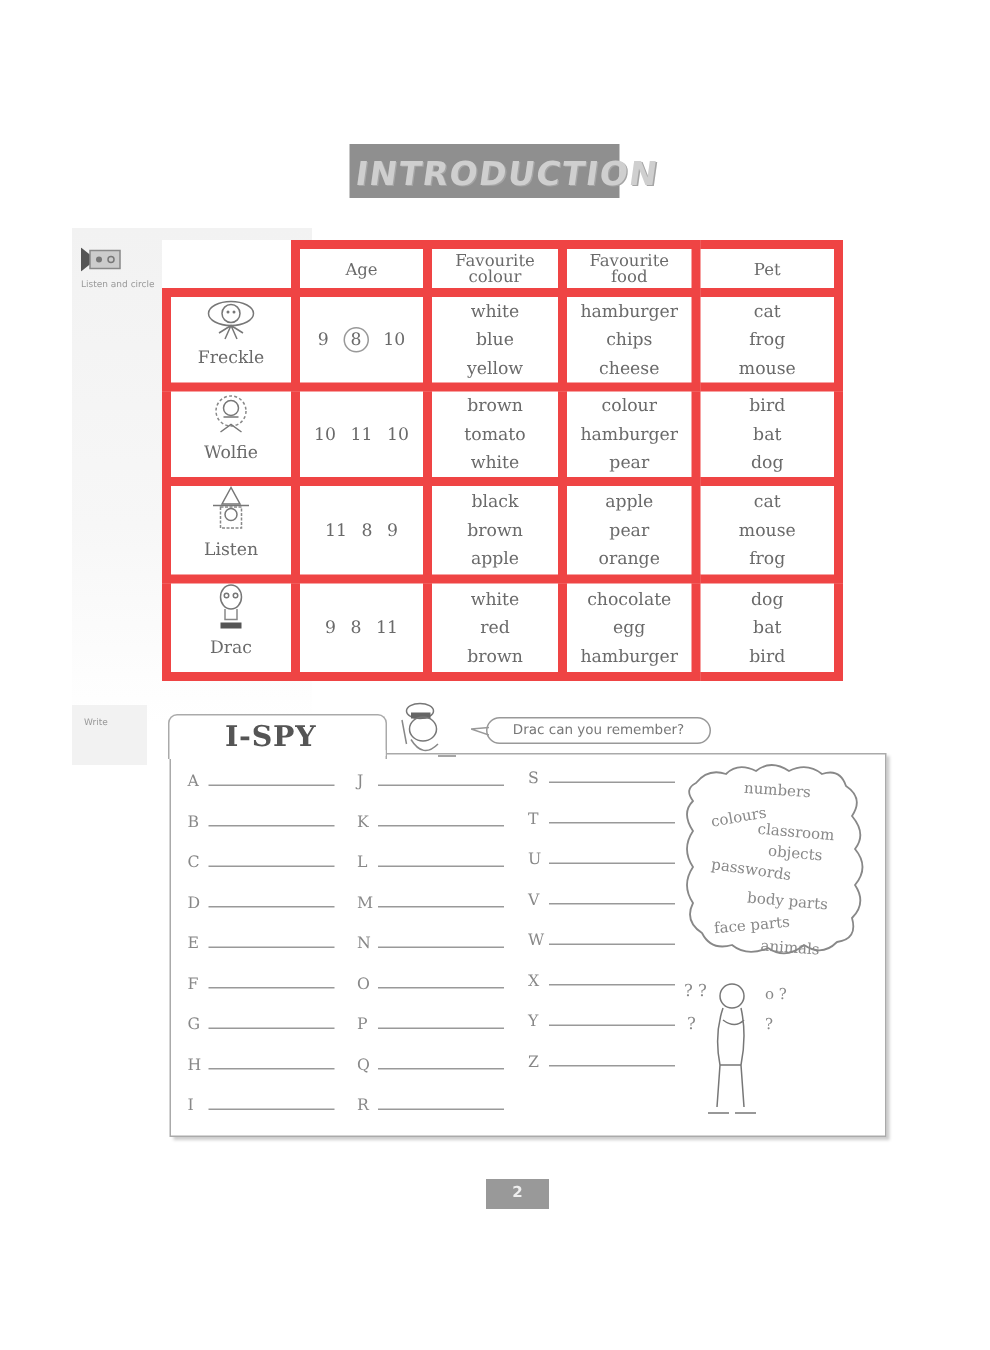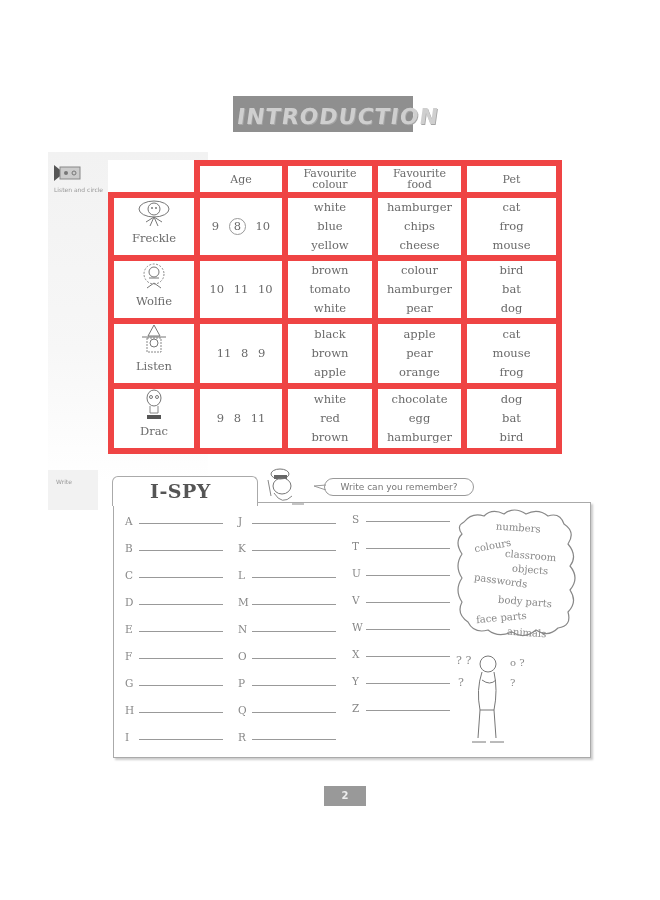--- a/index.html
+++ b/index.html
@@ -176,21 +176,21 @@
 
 <svg class="mascot" width="52" height="42" viewBox="0 0 52 42">
   <ellipse cx="18" cy="8" rx="9" ry="5" fill="none" stroke="#777"></ellipse>
   <rect x="12" y="9" width="13" height="4" fill="#666"></rect>
   <ellipse cx="20" cy="20" rx="9" ry="8" fill="none" stroke="#777"></ellipse>
   <path d="M6 14 L9 30 M12 27 Q20 40 30 30 M30 38 L42 38" fill="none" stroke="#888"></path>
 </svg>
 <svg class="bubble-tail" width="12" height="8" viewBox="0 0 12 8">
   <path d="M12 1 L0 2 L12 6" fill="none" stroke="#999"></path>
 </svg>
-<div class="bubble">Write can you remember?</div>
+<div class="bubble">Drac can you remember?</div>
 
 <div class="letter-row" style="left:125px; top:515px;">
     <span class="lt">A</span>
     <span class="line"></span>
   </div>
 <div class="letter-row" style="left:125px; top:542px;">
     <span class="lt">B</span>
     <span class="line"></span>
   </div>
 <div class="letter-row" style="left:125px; top:569px;">

